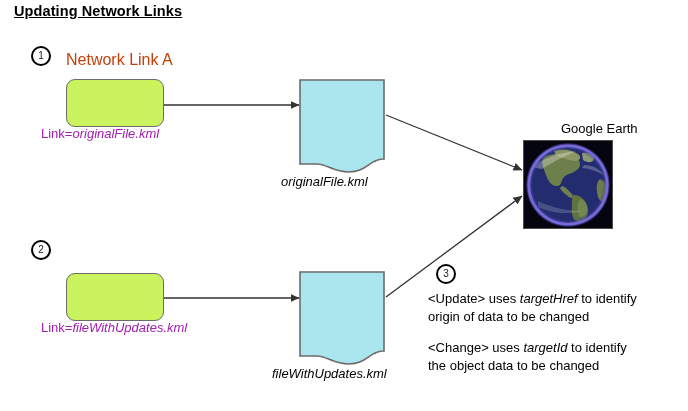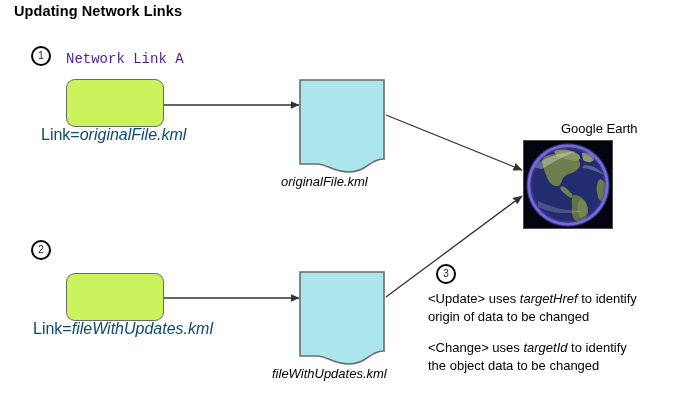--- a/index.html
+++ b/index.html
@@ -17,56 +17,56 @@
   }
   .abs { position: absolute; }
 
   #title {
     left: 14px;
     top: 3px;
     font-size: 14.5px;
     font-weight: bold;
     color: #000000;
     letter-spacing: 0.1px;
+    text-decoration: underline;
   }
 
   .step-circle {
     width: 20px;
     height: 20px;
     border: 2.4px solid #000000;
     border-radius: 50%;
     background: #ffffff;
     box-sizing: border-box;
     display: flex;
     align-items: center;
     justify-content: center;
     font-size: 10px;
     color: #1a1a1a;
     line-height: 1;
   }
 
   .node-title {
-    font-size: 14px;
-    color: #4c1d95;
-    white-space: nowrap;
-    font-family: Liberation Mono, monospace;
+    font-size: 16px;
+    color: #c2410c;
+    white-space: nowrap;
   }
 
   .green-box {
     width: 98px;
     height: 48px;
     background: #caf35e;
     border: 1.6px solid #6b6b6b;
     border-radius: 9px;
     box-sizing: border-box;
   }
 
   .link-label {
-    font-size: 16px;
-    color: #0c4a6e;
+    font-size: 13px;
+    color: #a21caf;
     white-space: nowrap;
   }
   .link-label i { font-style: italic; }
 
   .doc-label {
     font-size: 13px;
     font-style: italic;
     color: #000000;
     white-space: nowrap;
   }
@@ -125,21 +125,21 @@
   </div>
   <div class="abs doc-label" style="left:281px; top:174px;">originalFile.kml</div>
 
   <div class="abs step-circle" style="left:31px; top:240px;">
     <span>2</span>
   </div>
 
 
   <div class="abs green-box" style="left:66px; top:273px;"></div>
 
-  <div class="abs link-label" style="left:33px; top:320px;"><span>Link=</span><i>fileWithUpdates.kml</i></div>
+  <div class="abs link-label" style="left:41px; top:320px;"><span>Link=</span><i>fileWithUpdates.kml</i></div>
 
   <div class="abs" style="left:299px; top:271px;">
     <svg width="86" height="100" viewBox="0 0 86 100">
       <path d="M1,1 L85,1 L85,80 C70,80 68,93 50,93 C34,93 28,85 18,85 L1,85 Z" fill="#abe6ef" stroke="#6b6b6b" stroke-width="1.6"></path>
     </svg>
   </div>
   <div class="abs doc-label" style="left:272px; top:366px;">fileWithUpdates.kml</div>
 
   <div class="abs ge-label" style="left:525px; top:121px;margin-left:36px;">Google Earth</div>
 

